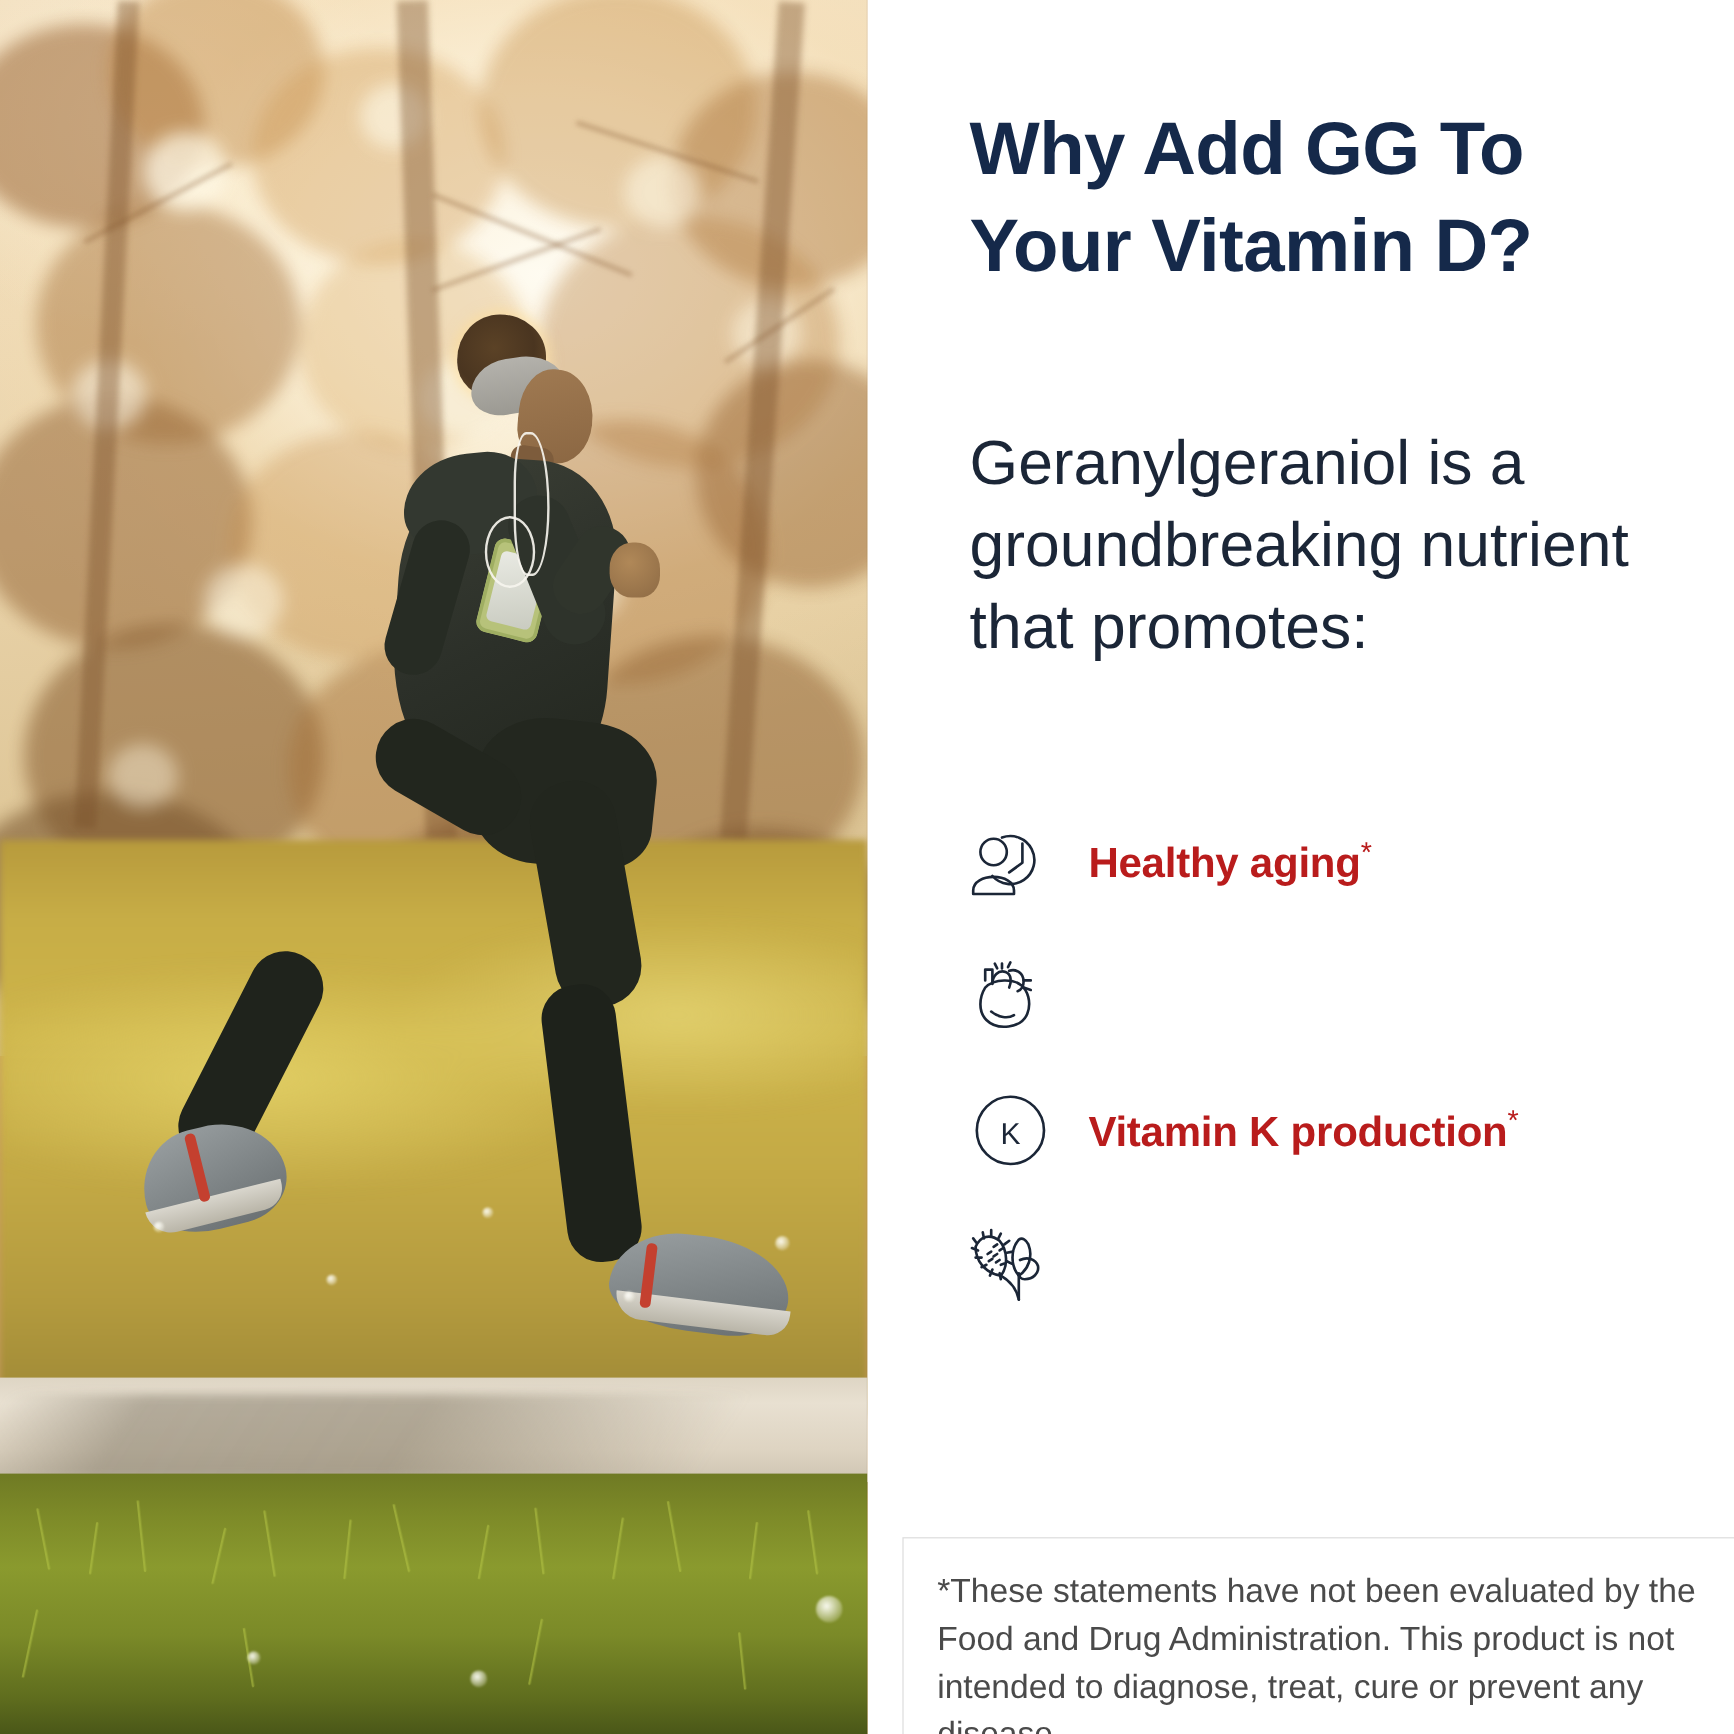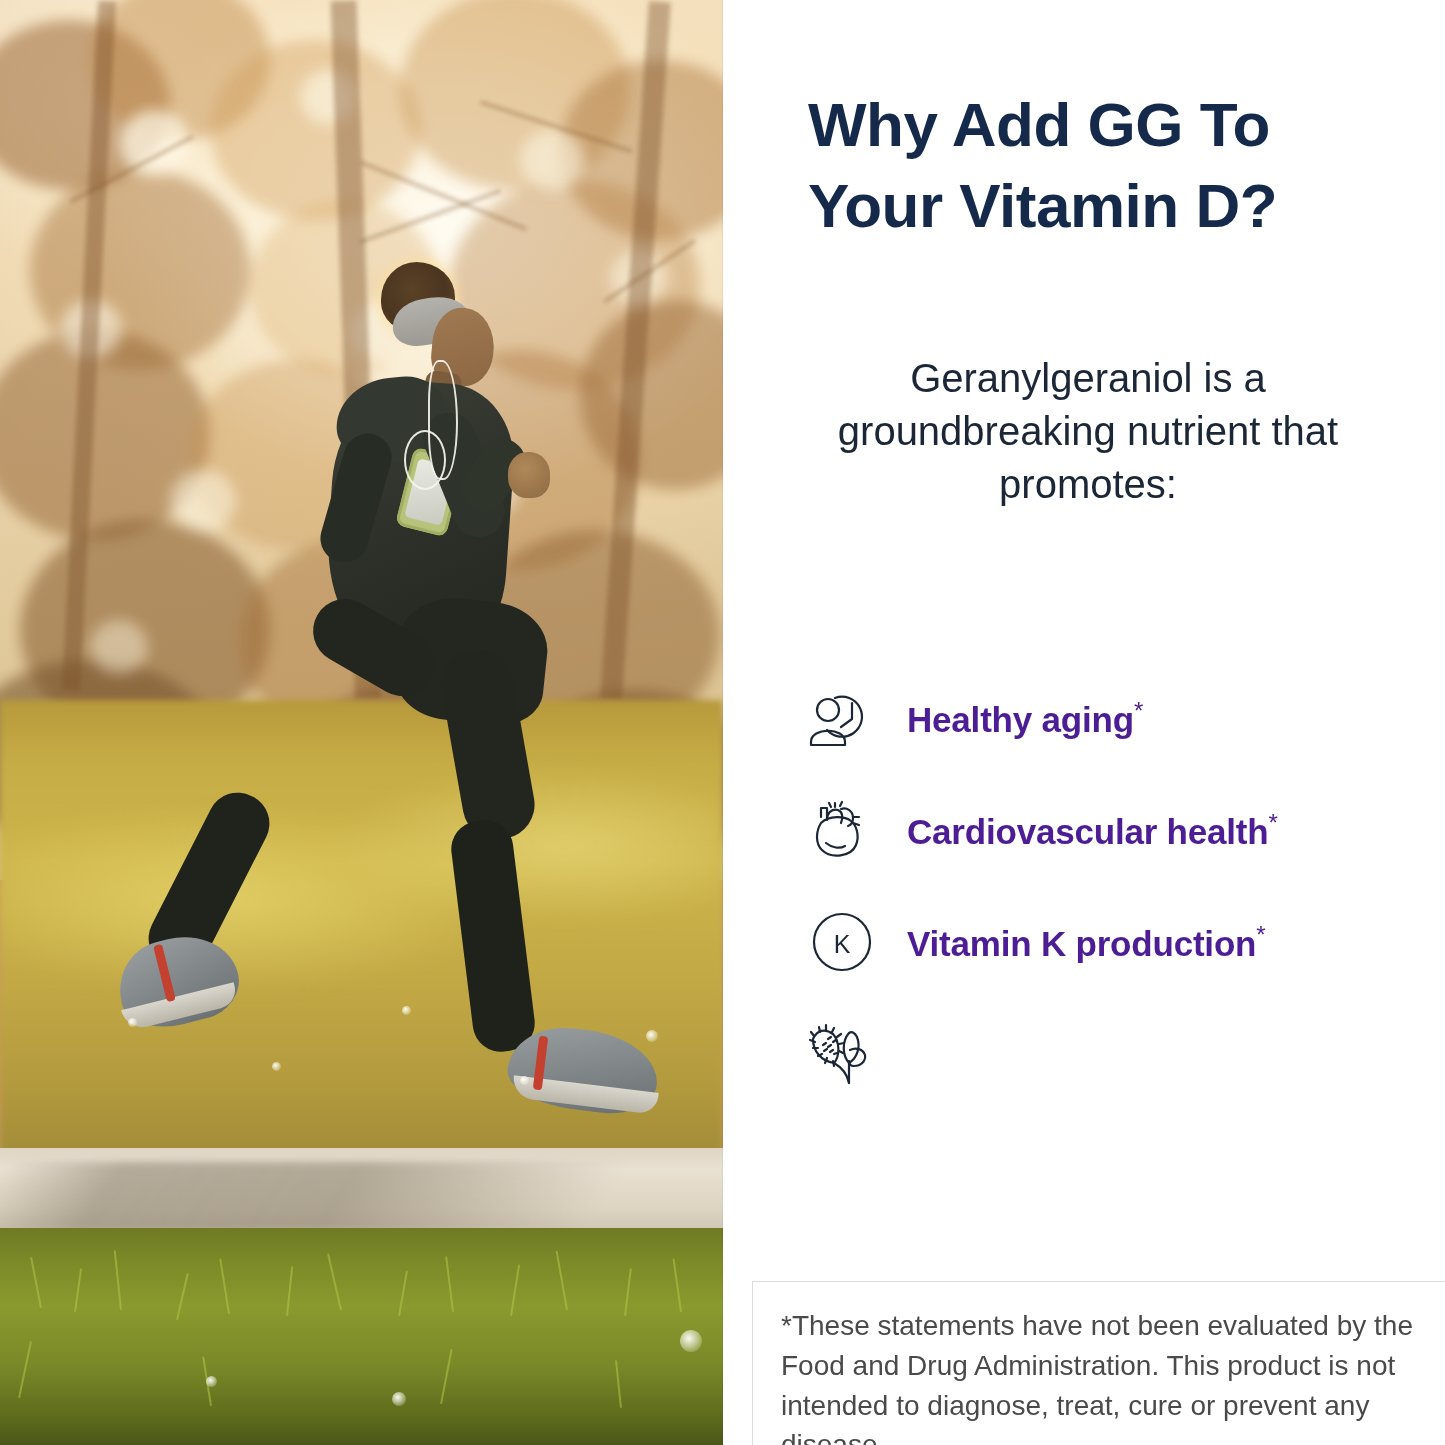--- a/index.html
+++ b/index.html
@@ -220,25 +220,24 @@
     line-height: 1.30;
     letter-spacing: -0.5px;
     color: #15294a;
   }
 
   .subhead {
     position: absolute;
     left: 85px;
     top: 352px;
     width: 560px;
-    font-size: 40px;
+    font-size: 52px;
     font-weight: 400;
     line-height: 1.32;
     color: #1b2637;
-    text-align: center;
   }
 
   .benefits {
     position: absolute;
     left: 82px;
     top: 662px;
     width: 620px;
   }
   .benefit-row {
     position: relative;
@@ -252,21 +251,21 @@
     height: 74px;
     display: flex;
     align-items: center;
     justify-content: center;
   }
   .benefit-icon svg { display: block; }
   .benefit-label {
     margin-left: 28px;
     font-size: 35px;
     font-weight: bold;
-    color: #4c1d95;
+    color: #b91c1c;
     letter-spacing: -0.2px;
     white-space: nowrap;
   }
   .benefit-label .ast {
     font-size: 24px;
     vertical-align: super;
     font-weight: 400;
   }
 
   .disclaimer-box {
@@ -437,21 +436,20 @@
           <svg width="70" height="70" viewBox="0 0 70 70" fill="none" stroke="#1b2637" stroke-width="2.2" stroke-linecap="round" stroke-linejoin="round">
             <path d="M14 28 C9 36 8 48 15 55 C24 64 44 62 49 50 C53 40 49 30 44 26 C38 21 22 20 14 28 Z"></path>
             <path d="M20 25 C20 18 25 13 31 15 C36 17 36 23 34 28"></path>
             <path d="M34 14 C40 12 46 16 46 23 C46 27 44 30 41 31"></path>
             <path d="M14 22 L14 13 L20 13 L20 24"></path>
             <path d="M28 12 L28 8 M33 11 L35 7 M24 12 L22 8"></path>
             <path d="M46 22 L52 22 M46 28 L52 30"></path>
             <path d="M19 48 C25 53 33 54 38 51"></path>
           </svg>
         </span>
-        <span class="benefit-label"><span>Cardiovascular health</span><span class="ast">*</span></span>
       </div>
 
 
       <div class="benefit-row">
         <span class="benefit-icon">
           <svg width="70" height="70" viewBox="0 0 70 70" fill="none" stroke="#1b2637" stroke-width="2.2">
             <circle cx="35" cy="35" r="28"></circle>
             <text x="35" y="46" text-anchor="middle" font-family="Liberation Sans, sans-serif" font-size="25" fill="#1b2637" stroke="none">K</text>
           </svg>
         </span>

